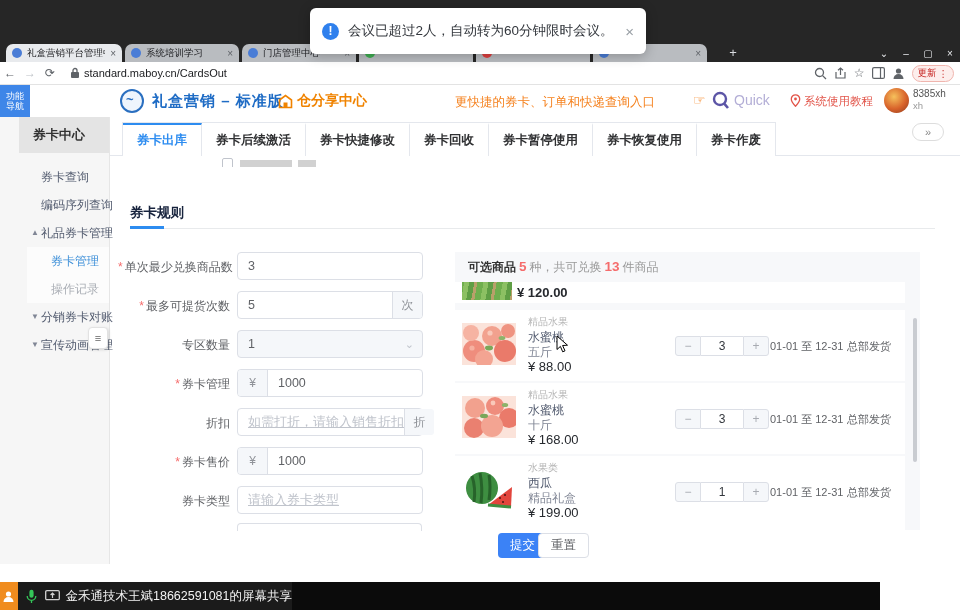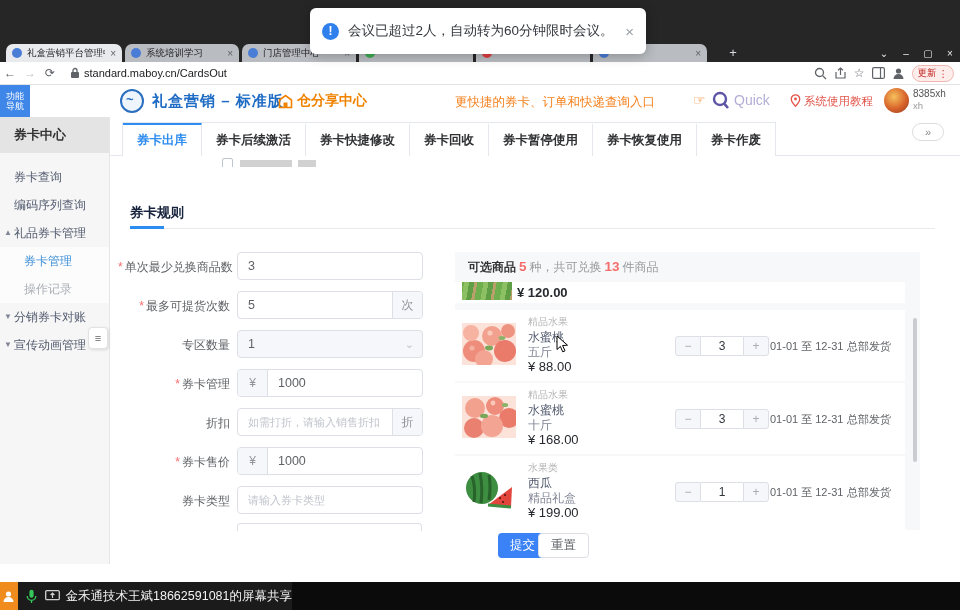--- a/index.html
+++ b/index.html
@@ -57,25 +57,25 @@
   .quicklbl { position:absolute; left:734px; top:7px; font-size:14px; color:#b3aed6; }
   .tutorial { position:absolute; left:790px; top:9px; display:flex; gap:3px; 
               color:#e25449; font-size:11.5px; }
   .avatar { position:absolute; left:884px; top:3px; width:25px; height:25px; border-radius:50%;
             background:radial-gradient(circle at 40% 35%, #f6c15c, #d8622a 55%, #8a3b1e); }
   .uname { position:absolute; left:913px; top:3px; font-size:10px; color:#555; line-height:12px; }
   .uname .sub { color:#9a9a9a; font-size:9.5px; }
 
   
   .sidebar { position:absolute; left:0; top:117px; width:110px; height:447px; background:#f6f6f6;
-             border-right:1px solid #e6e6e6; }
+             border-right:1px solid #e6e6e6;padding-left:19px; }
   .sb-title { height:36px; background:#e4e4e4; font-size:13px; font-weight:bold; color:#333;
               line-height:36px; padding-left:14px; }
   .sb-item { position:relative; height:28px; line-height:28px; font-size:12px; color:#515a6e; padding-left:14px;
-             white-space:nowrap; }
+             white-space:nowrap;margin-left:8px; }
   .sb-item .arr { position:absolute; left:4px; font-size:8px; color:#808695; }
   .sb-item.child { padding-left:24px; background:#fcfcfc; }
   .sb-item.active { color:#3d8fd8; }
   .sb-item.muted { color:#aaaeb5; }
   .sb-handle { position:absolute; left:88px; top:210px; width:20px; height:22px; background:#fff;
                border:1px solid #e2e2e2; border-radius:4px; box-shadow:1px 1px 3px rgba(0,0,0,.12);
                text-align:center; line-height:20px; color:#666; font-size:11px; z-index:5; }
 
   
   .tabnav-row { position:absolute; left:110px; top:117px; width:850px; height:39px; background:#fff;
@@ -102,21 +102,21 @@
 
   
   .frow { position:absolute; left:118px; height:28px; }
   .flabel { position:absolute; right:730px; top:7px; width:200px; text-align:right; font-size:12px; color:#606266;
             white-space:nowrap; }
   .flabel { right:auto; left:0; width:112px; }
   .req { color:#f56c6c; margin-right:2px; }
   .fbox { position:absolute; left:119px; top:0; height:28px; border:1px solid #dcdfe6; border-radius:4px;
           background:#fff; display:flex; align-items:center; }
   .fval { font-size:12.5px; color:#606266; padding-left:10px; }
-  .ph { font-size:11px; color:#c0c4cc; padding-left:10px; white-space:nowrap; }
+  .ph { font-size:13px; color:#c0c4cc; padding-left:10px; white-space:nowrap;text-decoration:underline; }
   .addon { width:30px; height:26px; background:#f5f7fa; color:#909399; font-size:12px; text-align:center;
            line-height:26px; flex:0 0 auto; }
   .addon.left { border-right:1px solid #dcdfe6; border-radius:3px 0 0 3px; }
   .addon.right { border-left:1px solid #dcdfe6; border-radius:0 3px 3px 0; margin-left:auto; }
   .fbox.sel { background:#f5f7fa; }
   .chev { margin-left:auto; margin-right:8px; color:#c0c4cc; font-size:11px; }
 
   
   .panel { position:absolute; left:455px; top:252px; width:465px; height:278px; background:#f7f8fa; overflow:hidden; }
   .phead { height:30px; line-height:30px; padding-left:13px; font-size:12px; color:#999; }
@@ -147,21 +147,21 @@
   .fstub { position:absolute; left:237px; top:523px; width:185px; height:8px; border:1px solid #dcdfe6;
            border-bottom:none; border-radius:4px 4px 0 0; background:#fff; }
 
   
   .btn { position:absolute; top:533px; height:25px; border-radius:4px; font-size:12.5px; line-height:25px;
          text-align:center; padding:0 12px; }
   .btn.primary { left:498px; background:#3b82f6; color:#fff; }
   .btn.plain { left:538px; background:#fff; border:1px solid #dcdfe6; color:#606266; line-height:23px; }
 
   
-  .sharebar { position:absolute; left:0; top:582px; width:960px; height:28px; background:#0b0b0b; }
+  .sharebar { position:absolute; left:0; top:582px; width:880px; height:28px; background:#0b0b0b; }
   .sharebar .box { position:absolute; left:0; top:0; width:292px; height:28px; background:#1b1b1b;
                    display:flex; align-items:center; }
   .orange-sq { width:22px; height:28px; background:#f08c1e; display:flex; align-items:center; justify-content:center; }
   .sharetxt { color:#f2f2f2; font-size:12.5px; margin-left:6px; white-space:nowrap; }
   .sb-ico { margin-left:8px; display:flex; align-items:center; }
 
   .cursor { position:absolute; left:556px; top:335px; z-index:70; }
 </style>
 </head>
 <body>

